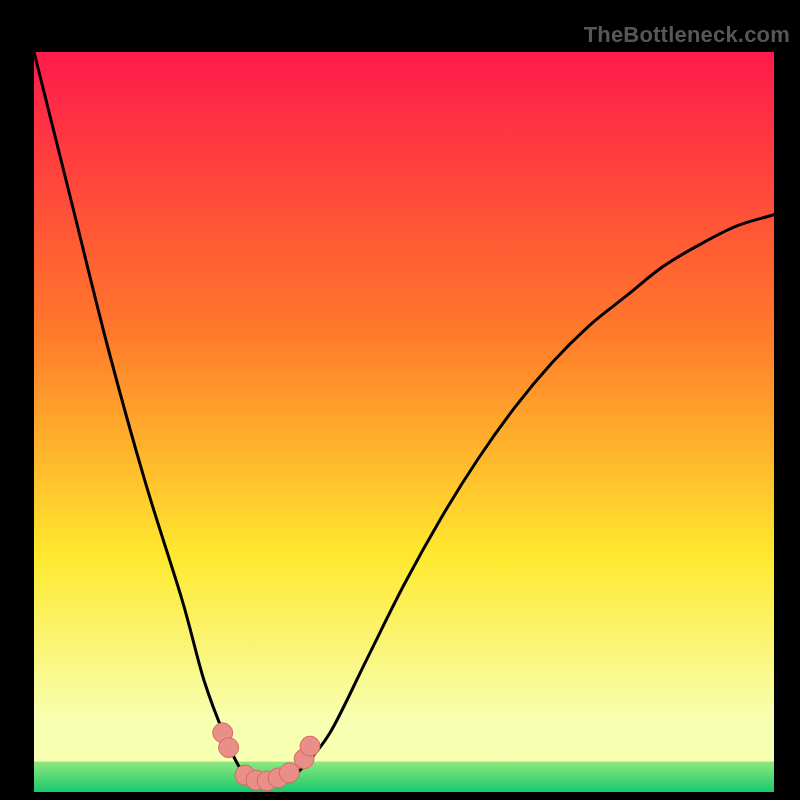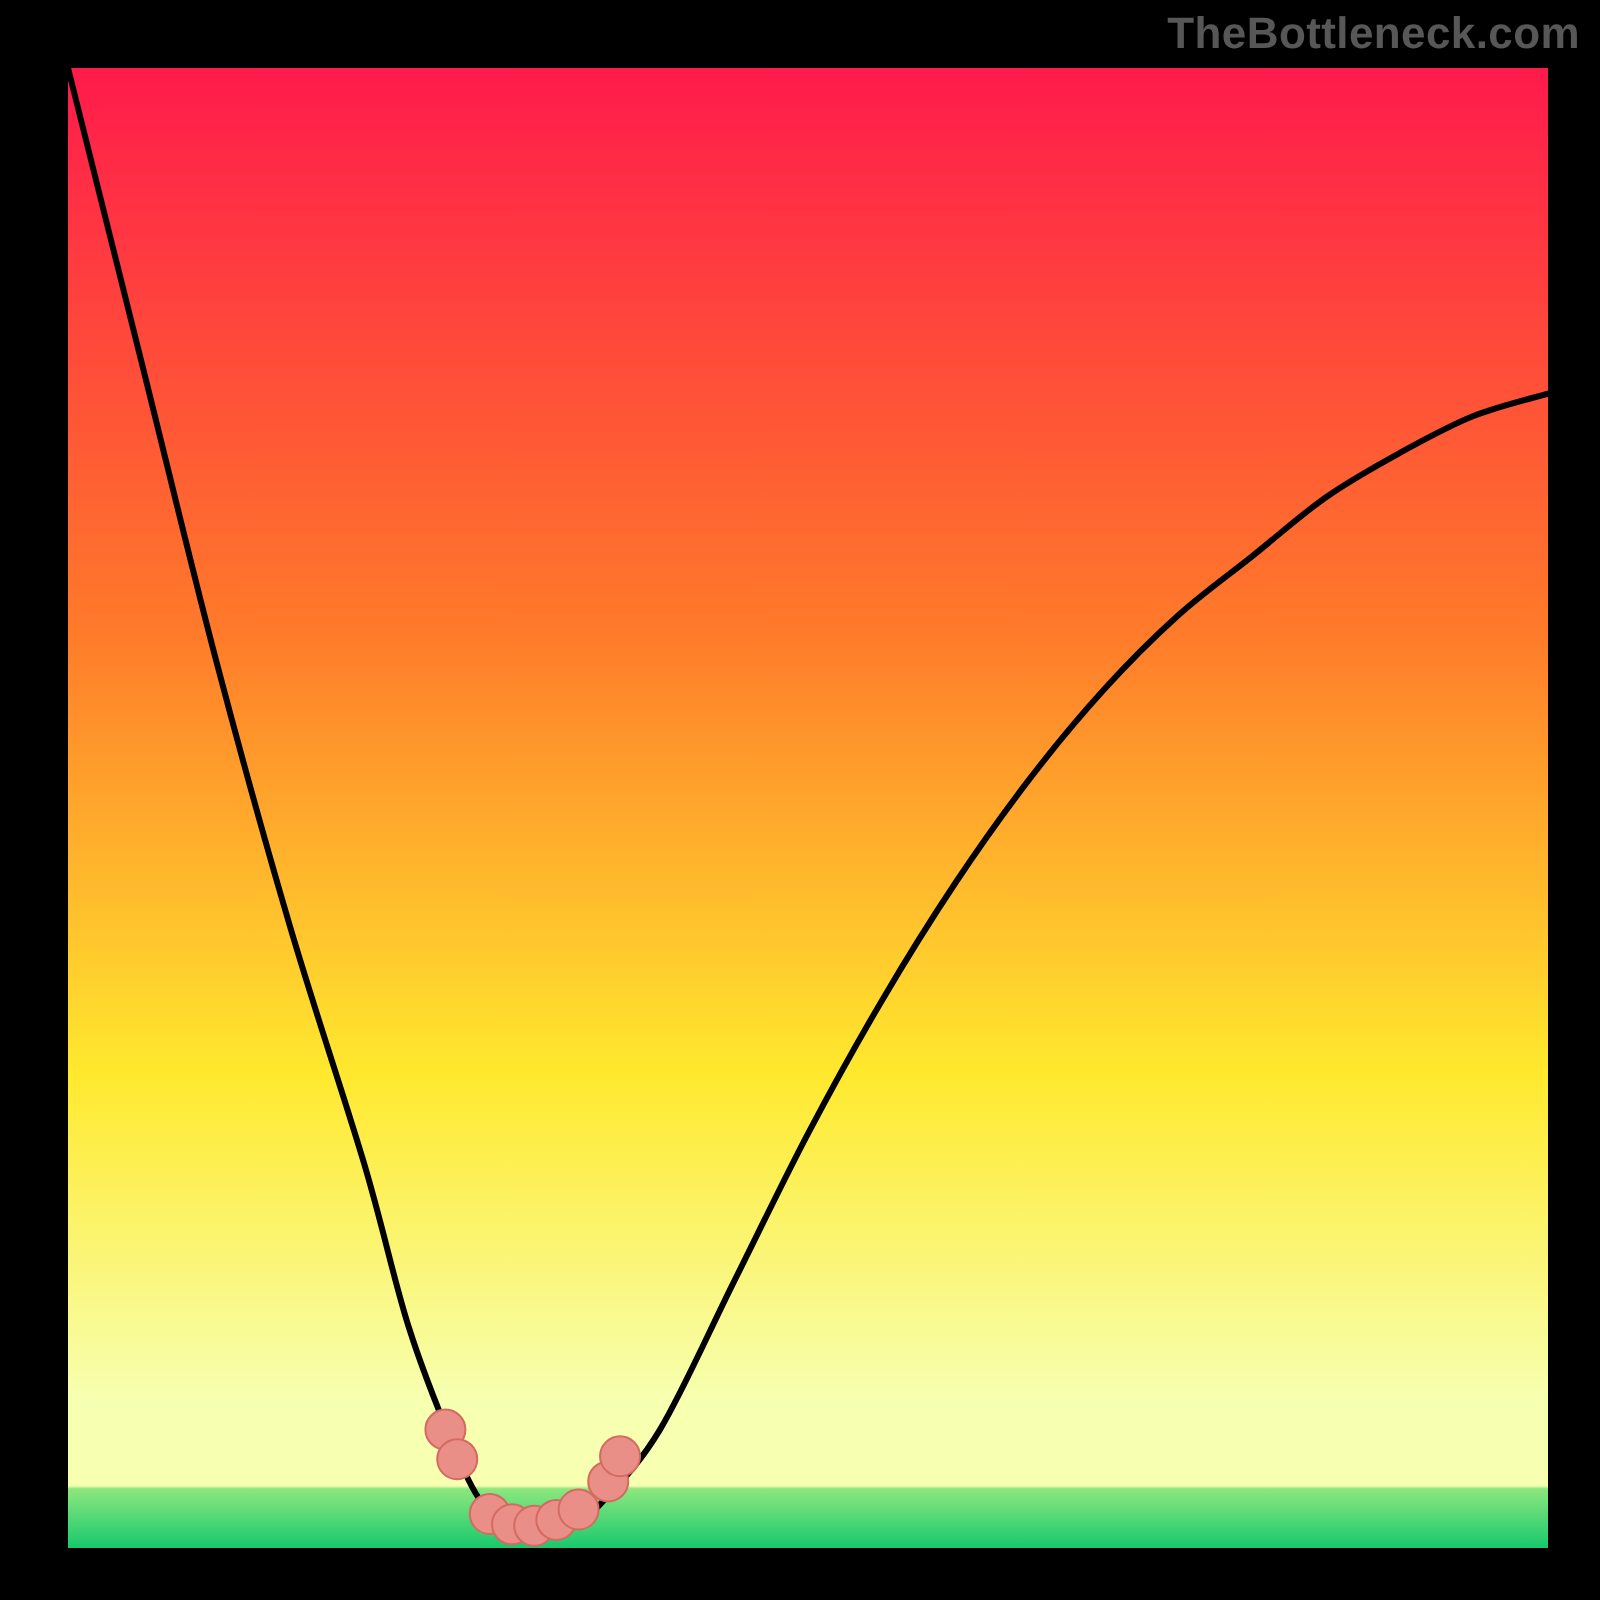--- a/index.html
+++ b/index.html
@@ -6,21 +6,21 @@
     margin: 0;
     padding: 0;
     width: 800px;
     height: 800px;
     background: #000;
     font-family: Arial, Helvetica, sans-serif;
     overflow: hidden;
   }
   .frame {
     position: absolute;
-    left: 0; top: 0;
+    left: 0; top: 18px;
     width: 800px; height: 680px;
     background: #000;
     border-radius: 31px;
   }
   .attribution {
     position: absolute;
     top: 4px;
     right: 10px;
     color: #575757;
     font-size: 22px;

